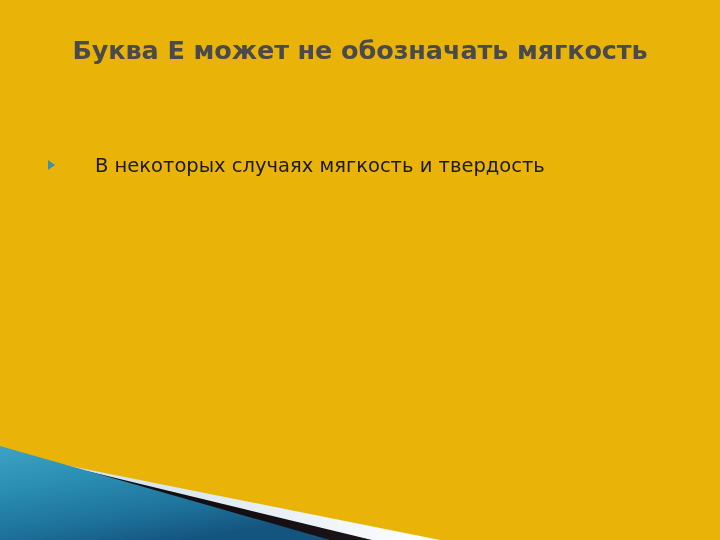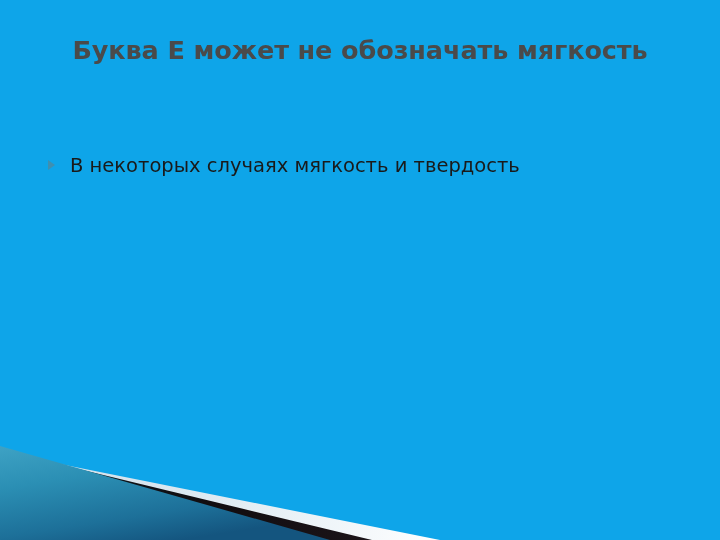--- a/index.html
+++ b/index.html
@@ -8,21 +8,21 @@
     padding: 0;
     background: #ffffff;
   }
   body {
     font-family: "DejaVu Sans", "Liberation Sans", sans-serif;
   }
   #slide {
     position: relative;
     width: 720px;
     height: 540px;
-    background: #0ea5e9;
+    background: #eab308;
     overflow: hidden;
   }
 
   
   .title-block {
     position: absolute;
     left: 36px;
     top: 34px;
     width: 648px;
     text-align: center;
@@ -61,20 +61,21 @@
   .body-text {
     font-family: "DejaVu Sans", "Liberation Sans", sans-serif;
     font-size: 19.5px;
     line-height: 27.5px;
     color: #1a1a1a;
     font-weight: normal;
   }
   .body-text .ln {
     display: block;
     white-space: nowrap;
+    margin-left: 25px;
   }
 
   
   .deco {
     position: absolute;
     left: 0;
     bottom: 0;
     width: 720px;
     height: 110px;
     pointer-events: none;

